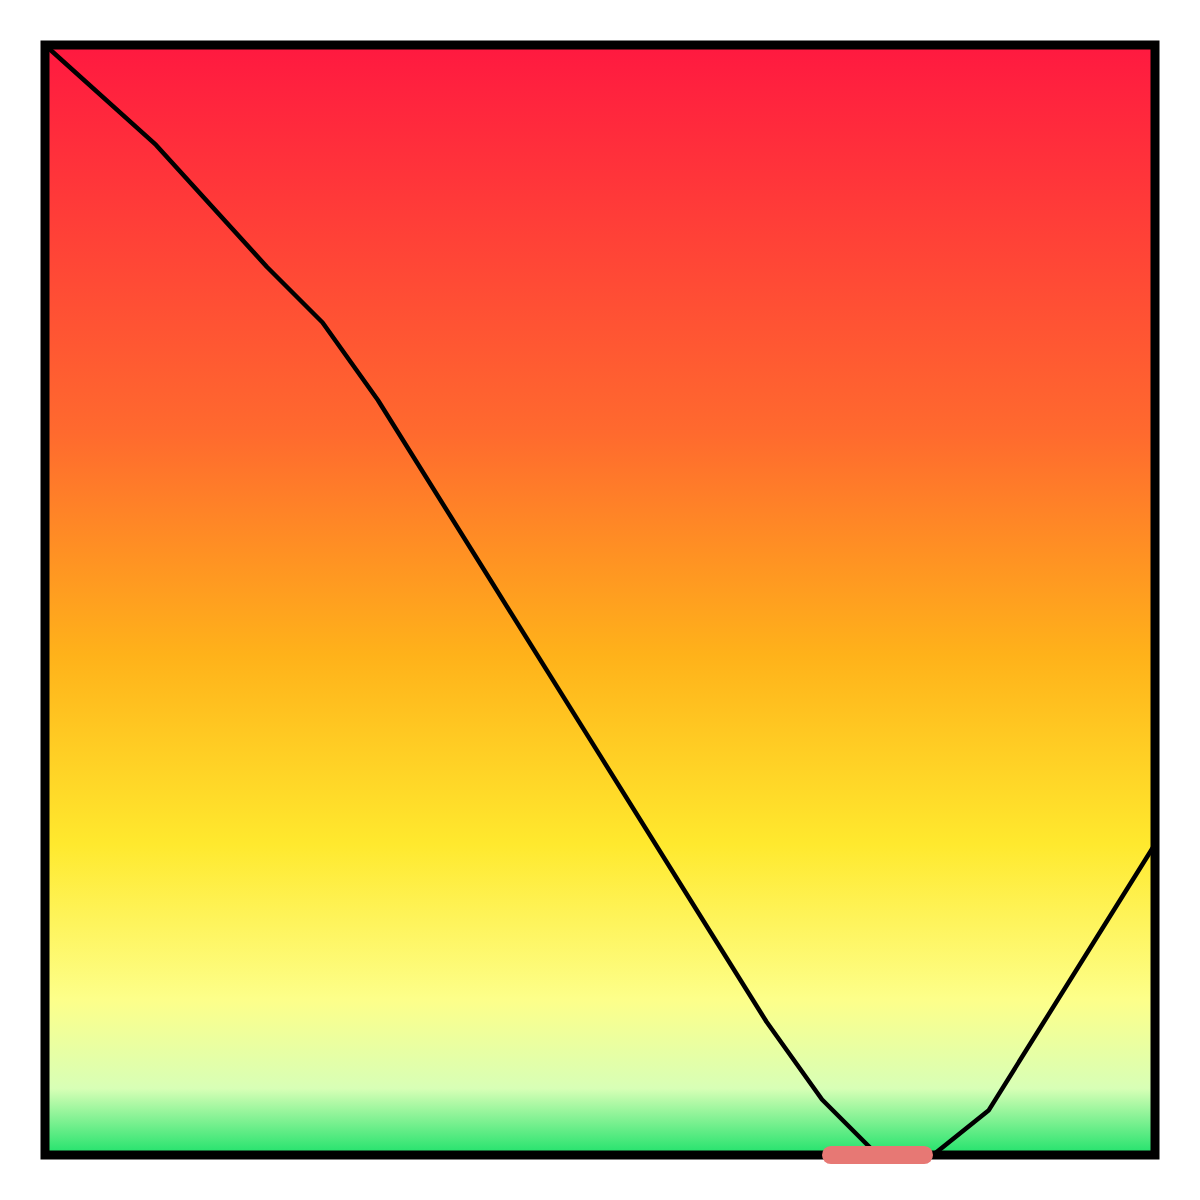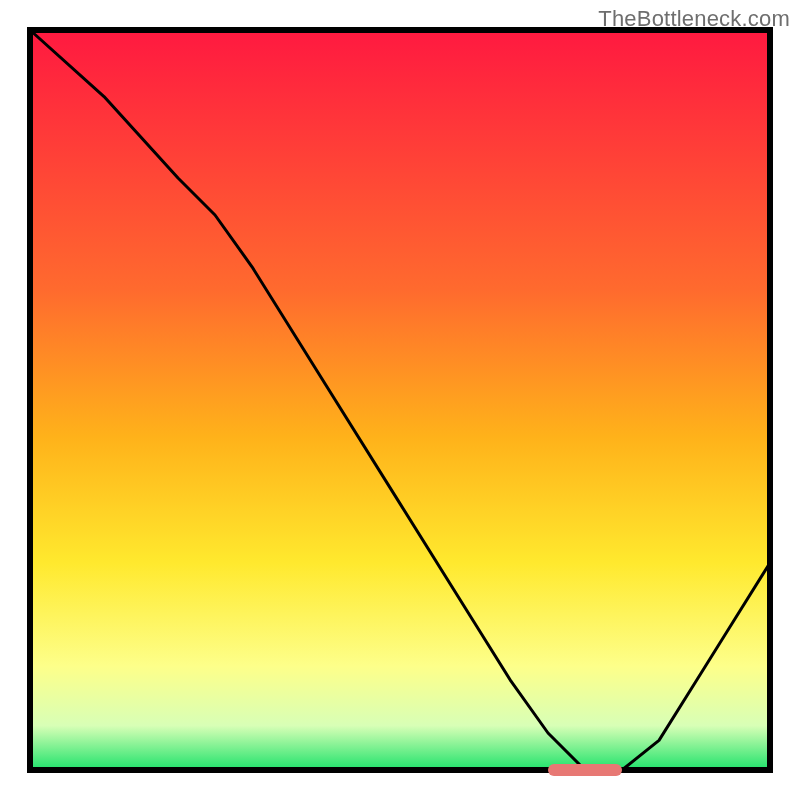--- a/index.html
+++ b/index.html
@@ -36,21 +36,20 @@
     border-radius: 6px;
     background: #e77874;
     z-index: 5;
   }
 </style>
 </head>
 <body>
 
 <div class="chart-wrap">
 
-  <div class="watermark">TheBottleneck.com</div>
 
   <svg class="plot" width="800" height="800" viewBox="0 0 800 800">
     <defs>
       <linearGradient id="heat" x1="0" y1="0" x2="0" y2="1">
         <stop id="g0" offset="0%" stop-color="#ff1940"></stop>
         <stop id="g1" offset="35%" stop-color="#ff6a2e"></stop>
         <stop id="g2" offset="55%" stop-color="#ffb21a"></stop>
         <stop id="g3" offset="72%" stop-color="#ffe92e"></stop>
         <stop id="g4" offset="86%" stop-color="#fdff8a"></stop>
         <stop id="g5" offset="94%" stop-color="#d8ffb6"></stop>

